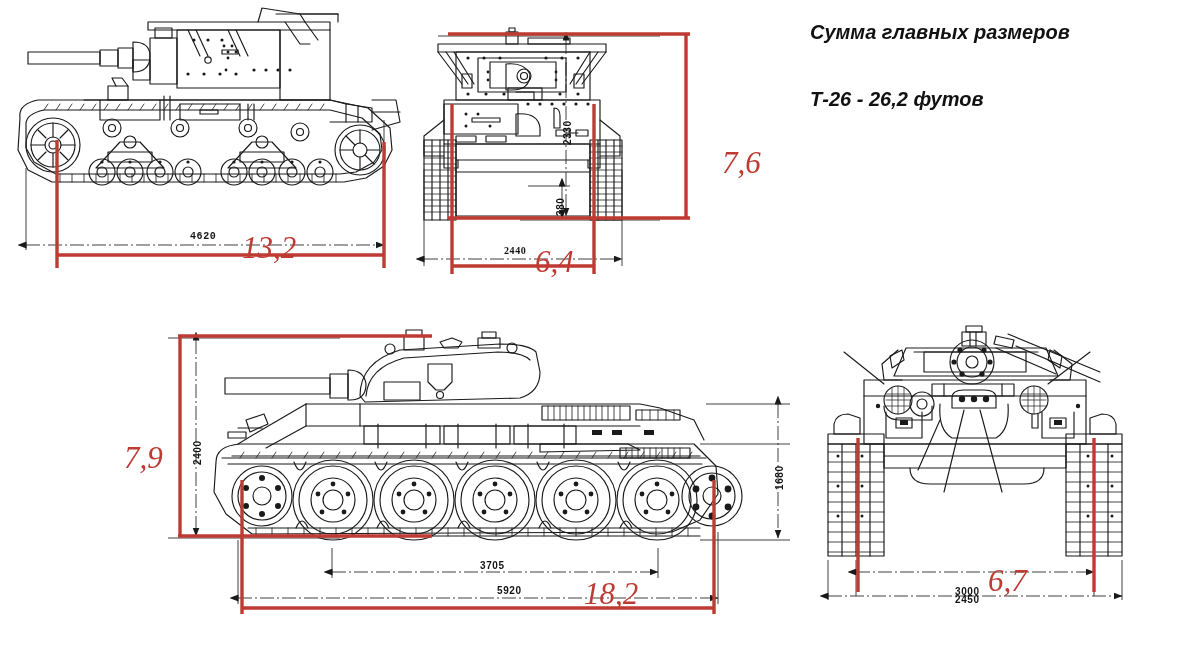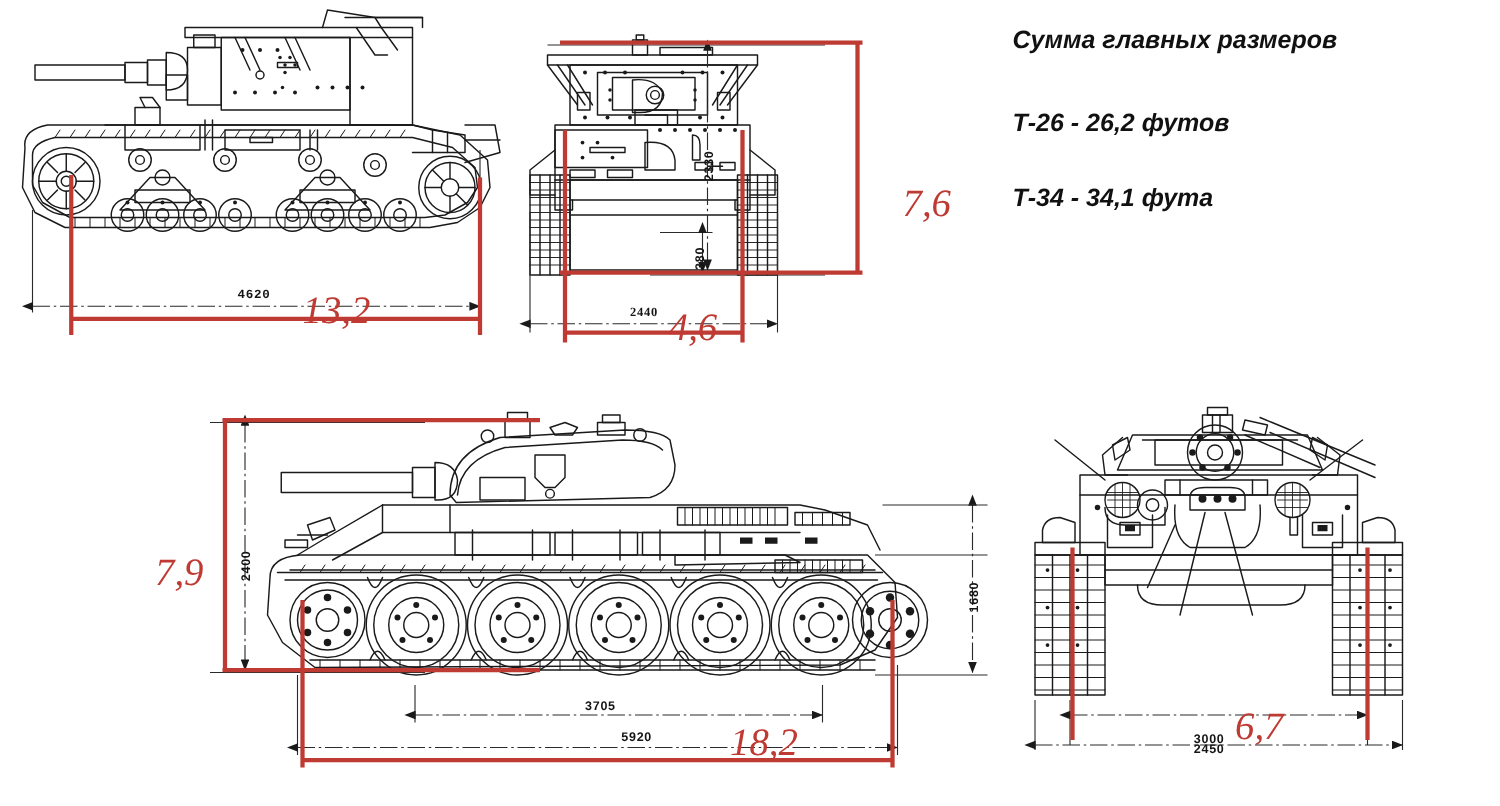--- a/index.html
+++ b/index.html
@@ -673,39 +673,38 @@
   <div class="blk-dim" style="left:504px; top:246px;font-family:Liberation Serif, serif;">2440</div>
 
   <div class="blk-dim vert" style="left:563px; top:145px;">2330</div>
 
   <div class="blk-dim vert" style="left:556px; top:216px;">380</div>
 
   <div class="blk-dim vert" style="left:193px; top:465px;">2400</div>
 
   <div class="blk-dim vert" style="left:775px; top:490px;">1680</div>
 
-  <div class="blk-dim" style="left:468px; top:561px;">3705</div>
+  <div class="blk-dim" style="left:480px; top:561px;">3705</div>
 
   <div class="blk-dim" style="left:497px; top:586px;">5920</div>
 
   <div class="blk-dim" style="left:955px; top:595px;">2450</div>
 
   <div class="blk-dim" style="left:955px; top:587px;">3000</div>
 
   <div class="red-val" style="left:242px; top:232px;">13,2</div>
 
-  <div class="red-val" style="left:535px; top:246px;">4,6</div>
+  <div class="red-val" style="left:535px; top:246px;">6,4</div>
 
   <div class="red-val" style="left:722px; top:100px;margin-top:47px;">7,6</div>
 
   <div class="red-val" style="left:124px; top:414px;margin-top:28px;">7,9</div>
 
   <div class="red-val" style="left:584px; top:578px;text-align:right;">18,2</div>
 
   <div class="red-val" style="left:988px; top:565px;">6,7</div>
 
   <div class="annot-block">
     <div class="annot-line annot-title">Сумма главных размеров</div>
     <div class="annot-line annot-row">Т-26 - 26,2 футов</div>
-    <div class="annot-line">Т-34 - 34,1 фута</div>
   </div>
 
 </div>
 
 </body></html>

